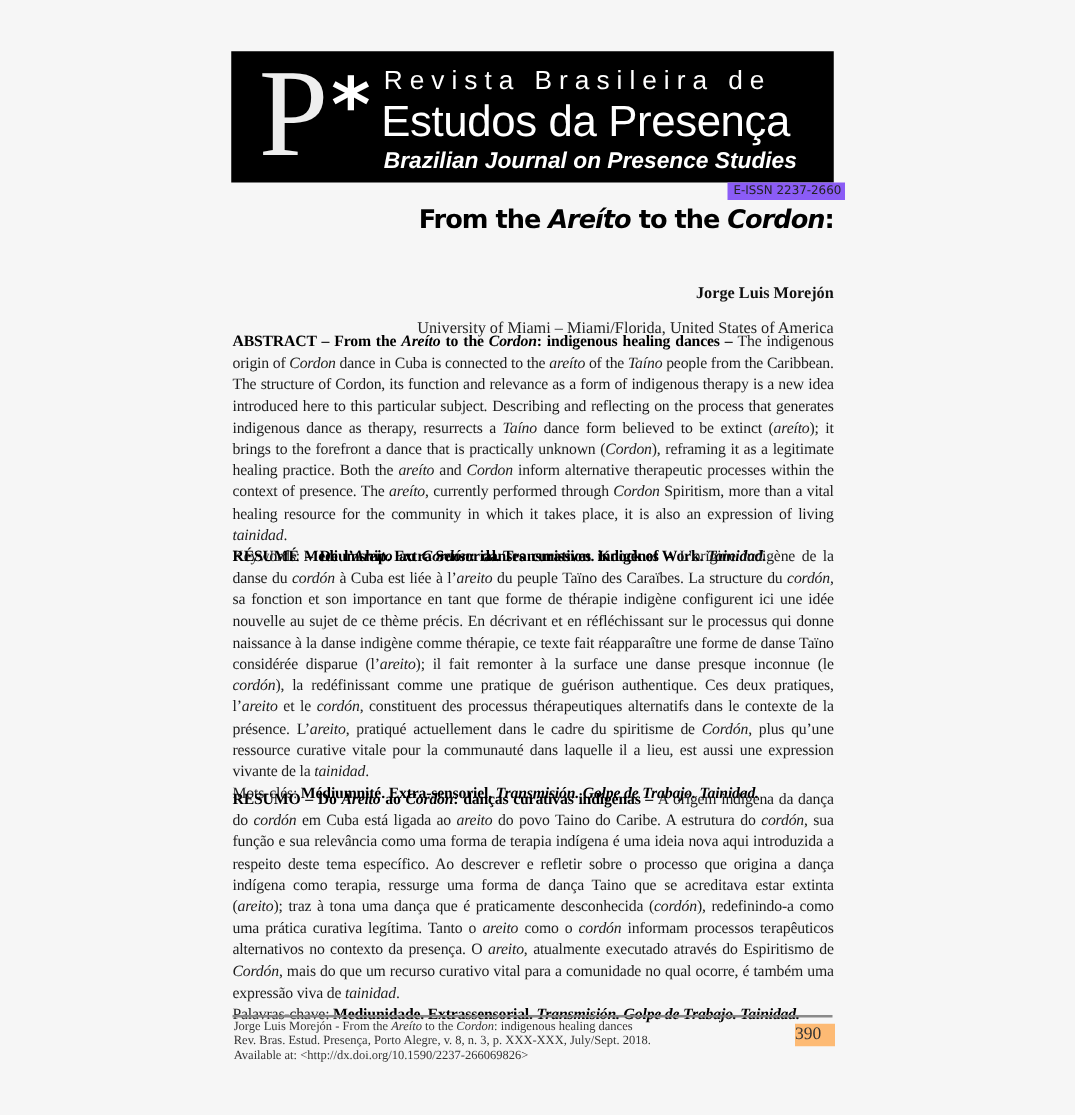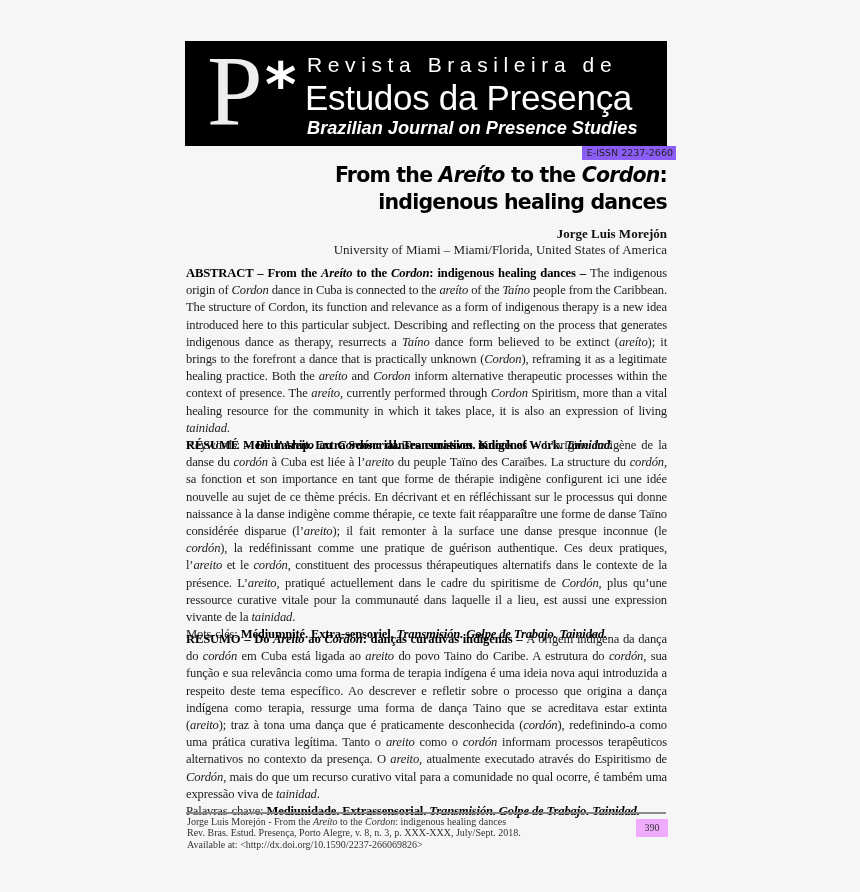--- a/index.html
+++ b/index.html
@@ -94,21 +94,21 @@
       position: absolute;
       right: 193px; top: 226px;
       text-align: center;
       font-weight: bold;
       font-size: 13px;
       line-height: 16px;
       color: #111;
     }
     .affil {
       position: absolute;
-      right: 193px; top: 242px;
+      right: 193px; top: 254px;
       text-align: right;
       font-size: 13px;
       line-height: 16px;
       color: #222;
       white-space: nowrap;
     }
     .section {
       position: absolute;
       left: 186px;
       width: 481px;
@@ -135,42 +135,40 @@
       left: 187px; top: 816px;
       font-size: 10px;
       line-height: 11.3px;
       color: #333;
       white-space: nowrap;
     }
     .page-num {
       position: absolute;
       left: 636px; top: 819px;
       width: 32px; height: 18px;
-      background: #f0abfc;
-      font-size: 10px;
+      background: #fdba74;
+      font-size: 14px;
       line-height: 18px;
-      text-align: center;
       color: #333;
     }
   </style>
 </head>
 <body>
 
 <div class="masthead">
   <span class="mast-p">P</span>
   <span class="mast-star">*</span>
   <div class="mast-line1">Revista Brasileira de</div>
   <div class="mast-line2">Estudos da Presença</div>
   <div class="mast-line3">Brazilian Journal on Presence Studies</div>
 </div>
 <div class="issn">E-ISSN 2237-2660</div>
 
 <div class="title">
   <div><span>From the </span><i>Areíto</i><span> to the </span><i>Cordon</i><span>:</span></div>
-  <div>indigenous healing dances</div>
 </div>
 <div class="author">Jorge Luis Morejón</div>
 <div class="affil">University of Miami – Miami/Florida, United States of America</div>
 
 <div class="section" id="abstract">
   <p><b><span>ABSTRACT – From the </span><i>Areíto</i><span> to the </span><i>Cordon</i><span>: indigenous healing dances – </span></b><span>The indigenous origin of </span><i>Cordon</i><span> dance in Cuba is connected to the </span><i>areíto</i><span> of the </span><i>Taíno</i><span> people from the Caribbean. The structure of Cordon, its function and relevance as a form of indigenous therapy is a new idea introduced here to this particular subject. Describing and reflecting on the process that generates indigenous dance as therapy, resurrects a </span><i>Taíno</i><span> dance form believed to be extinct (</span><i>areíto</i><span>); it brings to the forefront a dance that is practically unknown (</span><i>Cordon</i><span>), reframing it as a legitimate healing practice. Both the </span><i>areíto</i><span> and </span><i>Cordon</i><span> inform alternative therapeutic processes within the context of presence. The </span><i>areíto</i><span>, currently performed through </span><i>Cordon</i><span> Spiritism, more than a vital healing resource for the community in which it takes place, it is also an expression of living </span><i>tainidad</i><span>.</span></p>
   <p class="kw"><span>Keywords: </span><b>Mediumship. Extra Sensorial. Transmission. Knock of Work. </b><b><i>Tainidad.</i></b></p>
 </div>
 
 <div class="section" id="resume">

